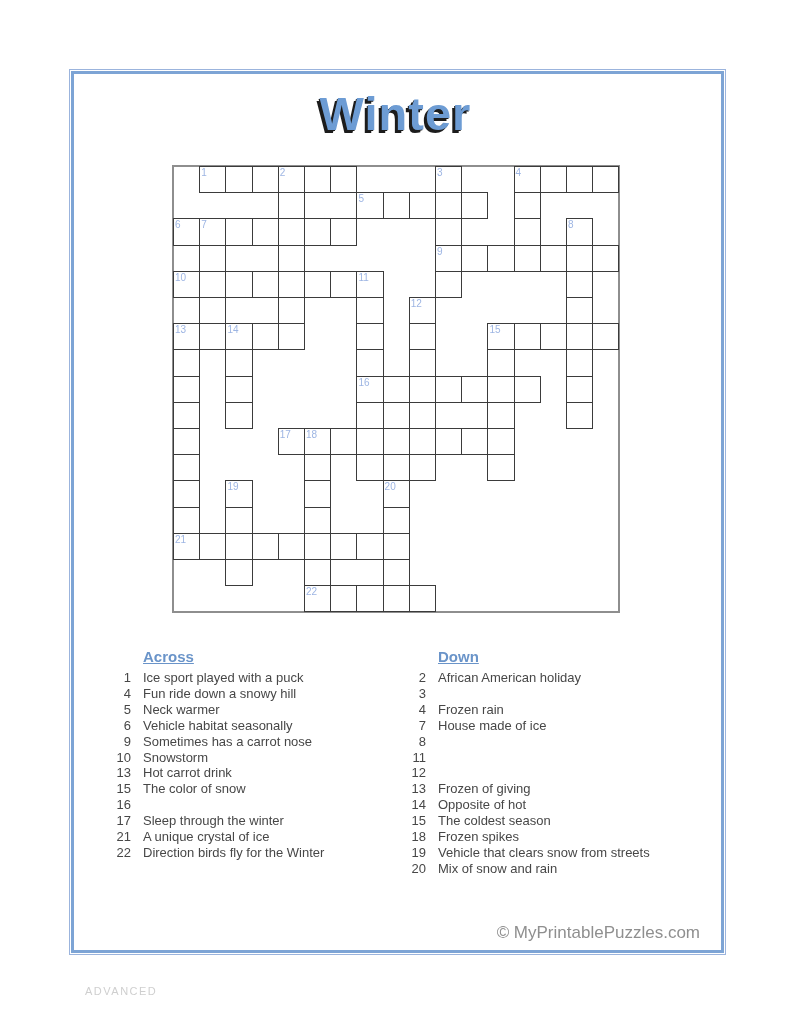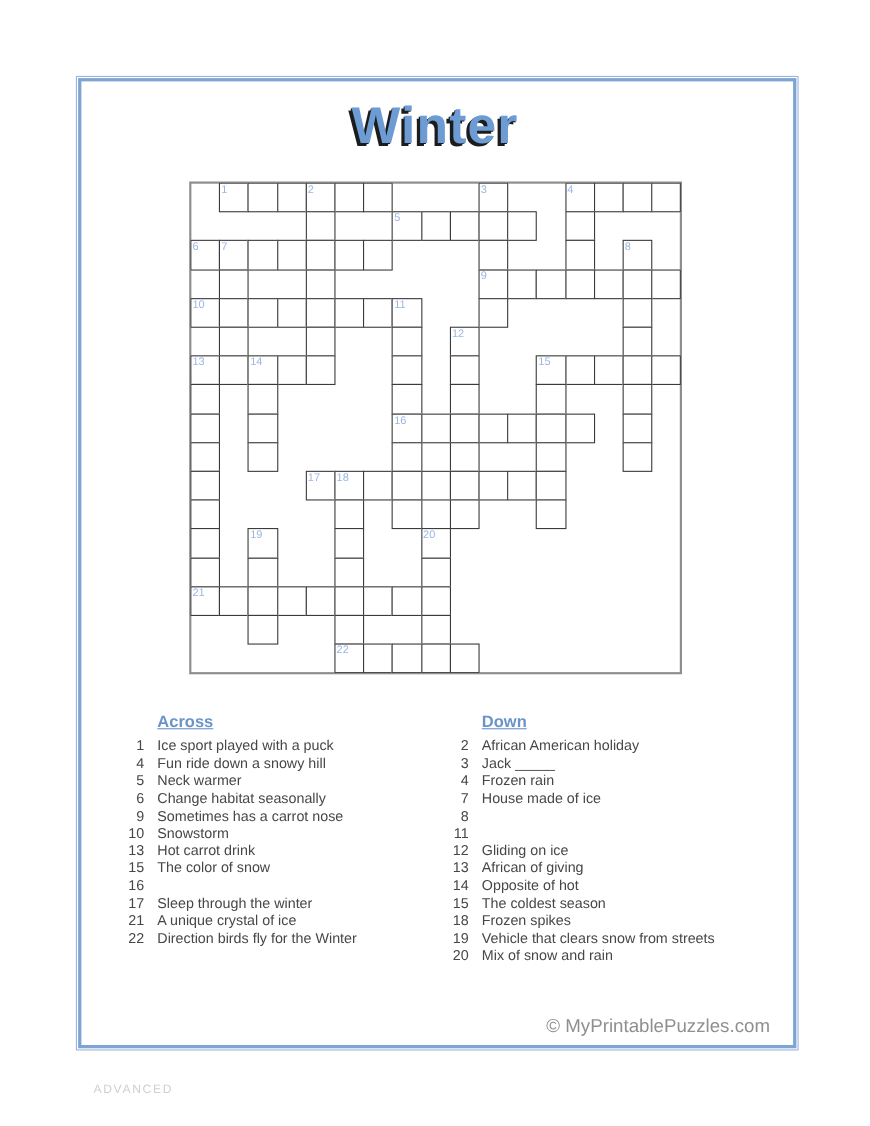--- a/index.html
+++ b/index.html
@@ -249,21 +249,21 @@
         <div class="clue-row">
           <span class="clue-num">4</span>
           <span class="clue-text">Fun ride down a snowy hill</span>
         </div>
         <div class="clue-row">
           <span class="clue-num">5</span>
           <span class="clue-text">Neck warmer</span>
         </div>
         <div class="clue-row">
           <span class="clue-num">6</span>
-          <span class="clue-text">Change habitat seasonally</span>
+          <span class="clue-text">Vehicle habitat seasonally</span>
         </div>
         <div class="clue-row">
           <span class="clue-num">9</span>
           <span class="clue-text">Sometimes has a carrot nose</span>
         </div>
         <div class="clue-row">
           <span class="clue-num">10</span>
           <span class="clue-text">Snowstorm</span>
         </div>
         <div class="clue-row">
@@ -294,43 +294,41 @@
 
   <div class="clues down">
     <div class="clue-header">Down</div>
     <div class="clue-list">
         <div class="clue-row">
           <span class="clue-num">2</span>
           <span class="clue-text">African American holiday</span>
         </div>
         <div class="clue-row">
           <span class="clue-num">3</span>
-          <span class="clue-text">Jack _____</span>
         </div>
         <div class="clue-row">
           <span class="clue-num">4</span>
           <span class="clue-text">Frozen rain</span>
         </div>
         <div class="clue-row">
           <span class="clue-num">7</span>
           <span class="clue-text">House made of ice</span>
         </div>
         <div class="clue-row">
           <span class="clue-num">8</span>
         </div>
         <div class="clue-row">
           <span class="clue-num">11</span>
         </div>
         <div class="clue-row">
           <span class="clue-num">12</span>
-          <span class="clue-text">Gliding on ice</span>
         </div>
         <div class="clue-row">
           <span class="clue-num">13</span>
-          <span class="clue-text">African of giving</span>
+          <span class="clue-text">Frozen of giving</span>
         </div>
         <div class="clue-row">
           <span class="clue-num">14</span>
           <span class="clue-text">Opposite of hot</span>
         </div>
         <div class="clue-row">
           <span class="clue-num">15</span>
           <span class="clue-text">The coldest season</span>
         </div>
         <div class="clue-row">

